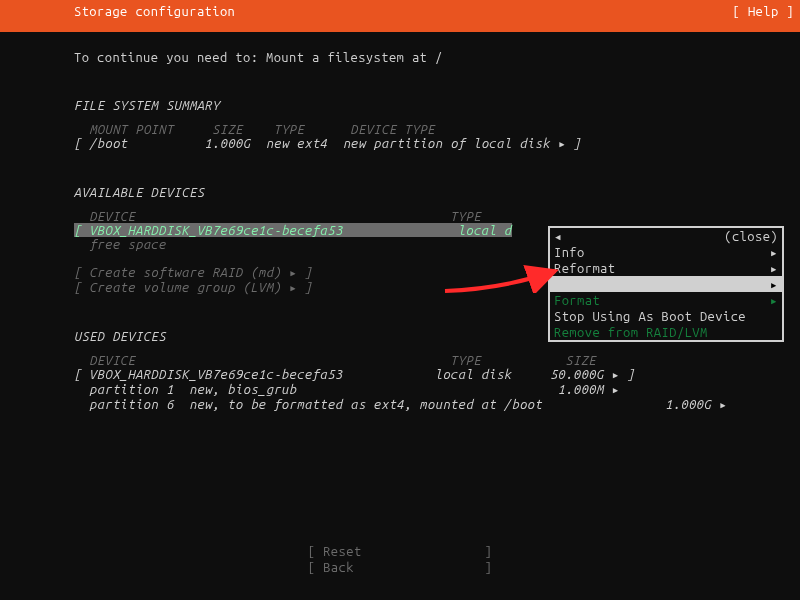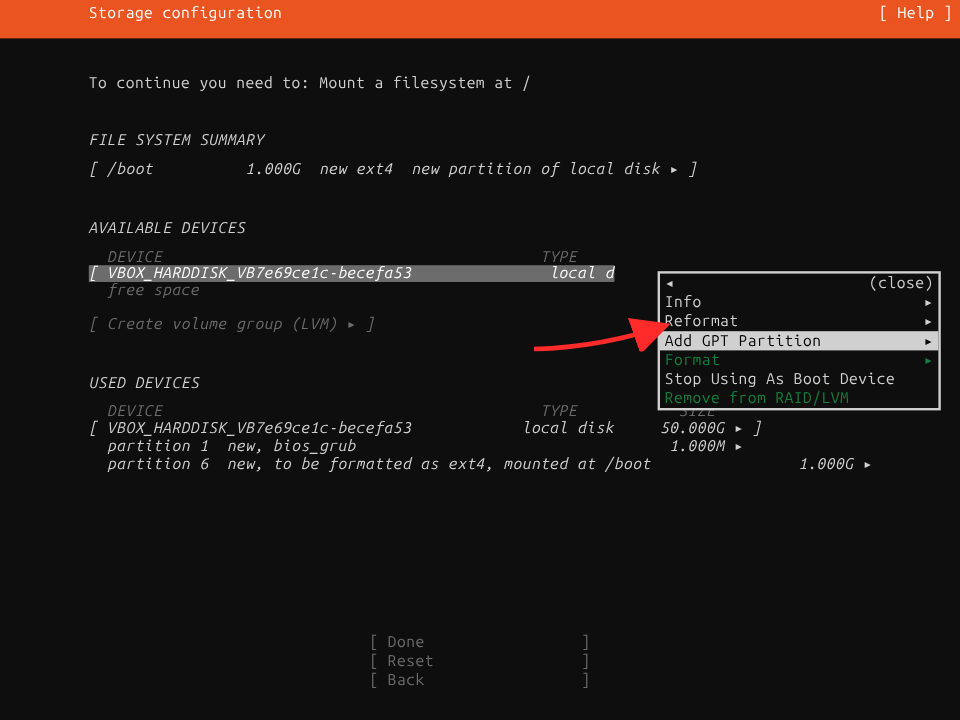--- a/index.html
+++ b/index.html
@@ -19,25 +19,25 @@
     background: #e95420;
     color: #ffffff;
     height: 32px;
     line-height: 22px;
     padding: 0 6px 0 74px;
     display: flex;
     justify-content: space-between;
     font-weight: normal;
   }
   .content {
-    padding: 30px 0 0 74px;
+    padding: 18px 0 0 74px;
   }
   .line { white-space: pre; }
   .dim { color: #6c6c6c; }
-  .hl { background: #6c6c6c; color: #ffffff; }
+  .hl { background: #6c6c6c; color: #86efac; }
   .section { margin-top: 34px; font-style: italic; }
   .row { white-space: pre; }
 
   .menu {
     position: absolute;
     top: 226px;
     left: 548px;
     width: 232px;
     border: 2px solid #d0d0d0;
     background: #0e0e0e;
@@ -88,30 +88,32 @@
   <span>[ Help ]</span>
 </div>
 
 <div class="content">
 
   <div class="line">To continue you need to: Mount a filesystem at /</div>
 
   <div class="section">
     <div class="line">FILE SYSTEM SUMMARY</div>
     <div style="height:10px"></div>
+    <div class="row dim">  <span>MOUNT POINT</span>     <span>SIZE</span>    <span>TYPE</span>      <span>DEVICE TYPE</span></div>
     <div class="row">[ <span>/boot</span>          <span>1.000G</span>  <span>new ext4</span>  <span>new partition of local disk</span> ▸ ]</div>
   </div>
 
   <div class="section">
     <div class="line">AVAILABLE DEVICES</div>
     <div style="height:10px"></div>
     <div class="row dim">  <span>DEVICE</span>                                         <span>TYPE</span></div>
     <div class="row"><span class="hl">[ <span>VBOX_HARDDISK_VB7e69ce1c-becefa53</span>               <span>local d</span></span></div>
     <div class="row dim">  <span>free space</span></div>
     <div style="height:14px"></div>
+    <div class="row dim">[ Create software RAID (md) ▸ ]</div>
     <div class="row dim">[ Create volume group (LVM) ▸ ]</div>
   </div>
 
   <div class="section">
     <div class="line">USED DEVICES</div>
     <div style="height:10px"></div>
     <div class="row dim">  <span>DEVICE</span>                                         <span>TYPE</span>           <span>SIZE</span></div>
     <div id="used-rows">
         <div class="row">[ VBOX_HARDDISK_VB7e69ce1c-becefa53            local disk     50.000G ▸ ]</div>
         <div class="row">  partition 1  new, bios_grub                                  1.000M ▸  </div>
@@ -119,33 +121,32 @@
       </div>
   </div>
 
 </div>
 
 <div class="menu">
   <div class="menu-item menu-close"><span>◂</span><span>(close)</span></div>
   <div id="menu-items">
       <div class="menu-item"><span>Info</span><span class="arrow">▸</span></div>
       <div class="menu-item"><span>Reformat</span><span class="arrow">▸</span></div>
-      <div class="menu-item sel"><span>Add GPT Partition</span><span class="arrow">▸</span></div>
+      <div class="menu-item sel"><span class="arrow">▸</span></div>
       <div class="menu-item faded"><span>Format</span><span class="arrow">▸</span></div>
       <div class="menu-item"><span>Stop Using As Boot Device</span></div>
       <div class="menu-item faded"><span>Remove from RAID/LVM</span></div>
     </div>
 </div>
 
 <svg class="arrow-annot" viewBox="0 0 120 30">
   <defs>
     <marker id="ahead" markerWidth="8" markerHeight="8" refX="7" refY="4" orient="auto">
       <path d="M0,0 L8,4 L0,8 Z" fill="#ff2a2a"></path>
     </marker>
   </defs>
   <path d="M2,28 Q60,26 112,8" stroke="#ff2a2a" stroke-width="4" fill="none" marker-end="url(#ahead)"></path>
 </svg>
 
 <div class="footer">
-  <div class="line">[ Done                 ]</div>
   <div class="line">[ Reset                ]</div>
   <div class="line">[ Back                 ]</div>
 </div>
 
 </body></html>

